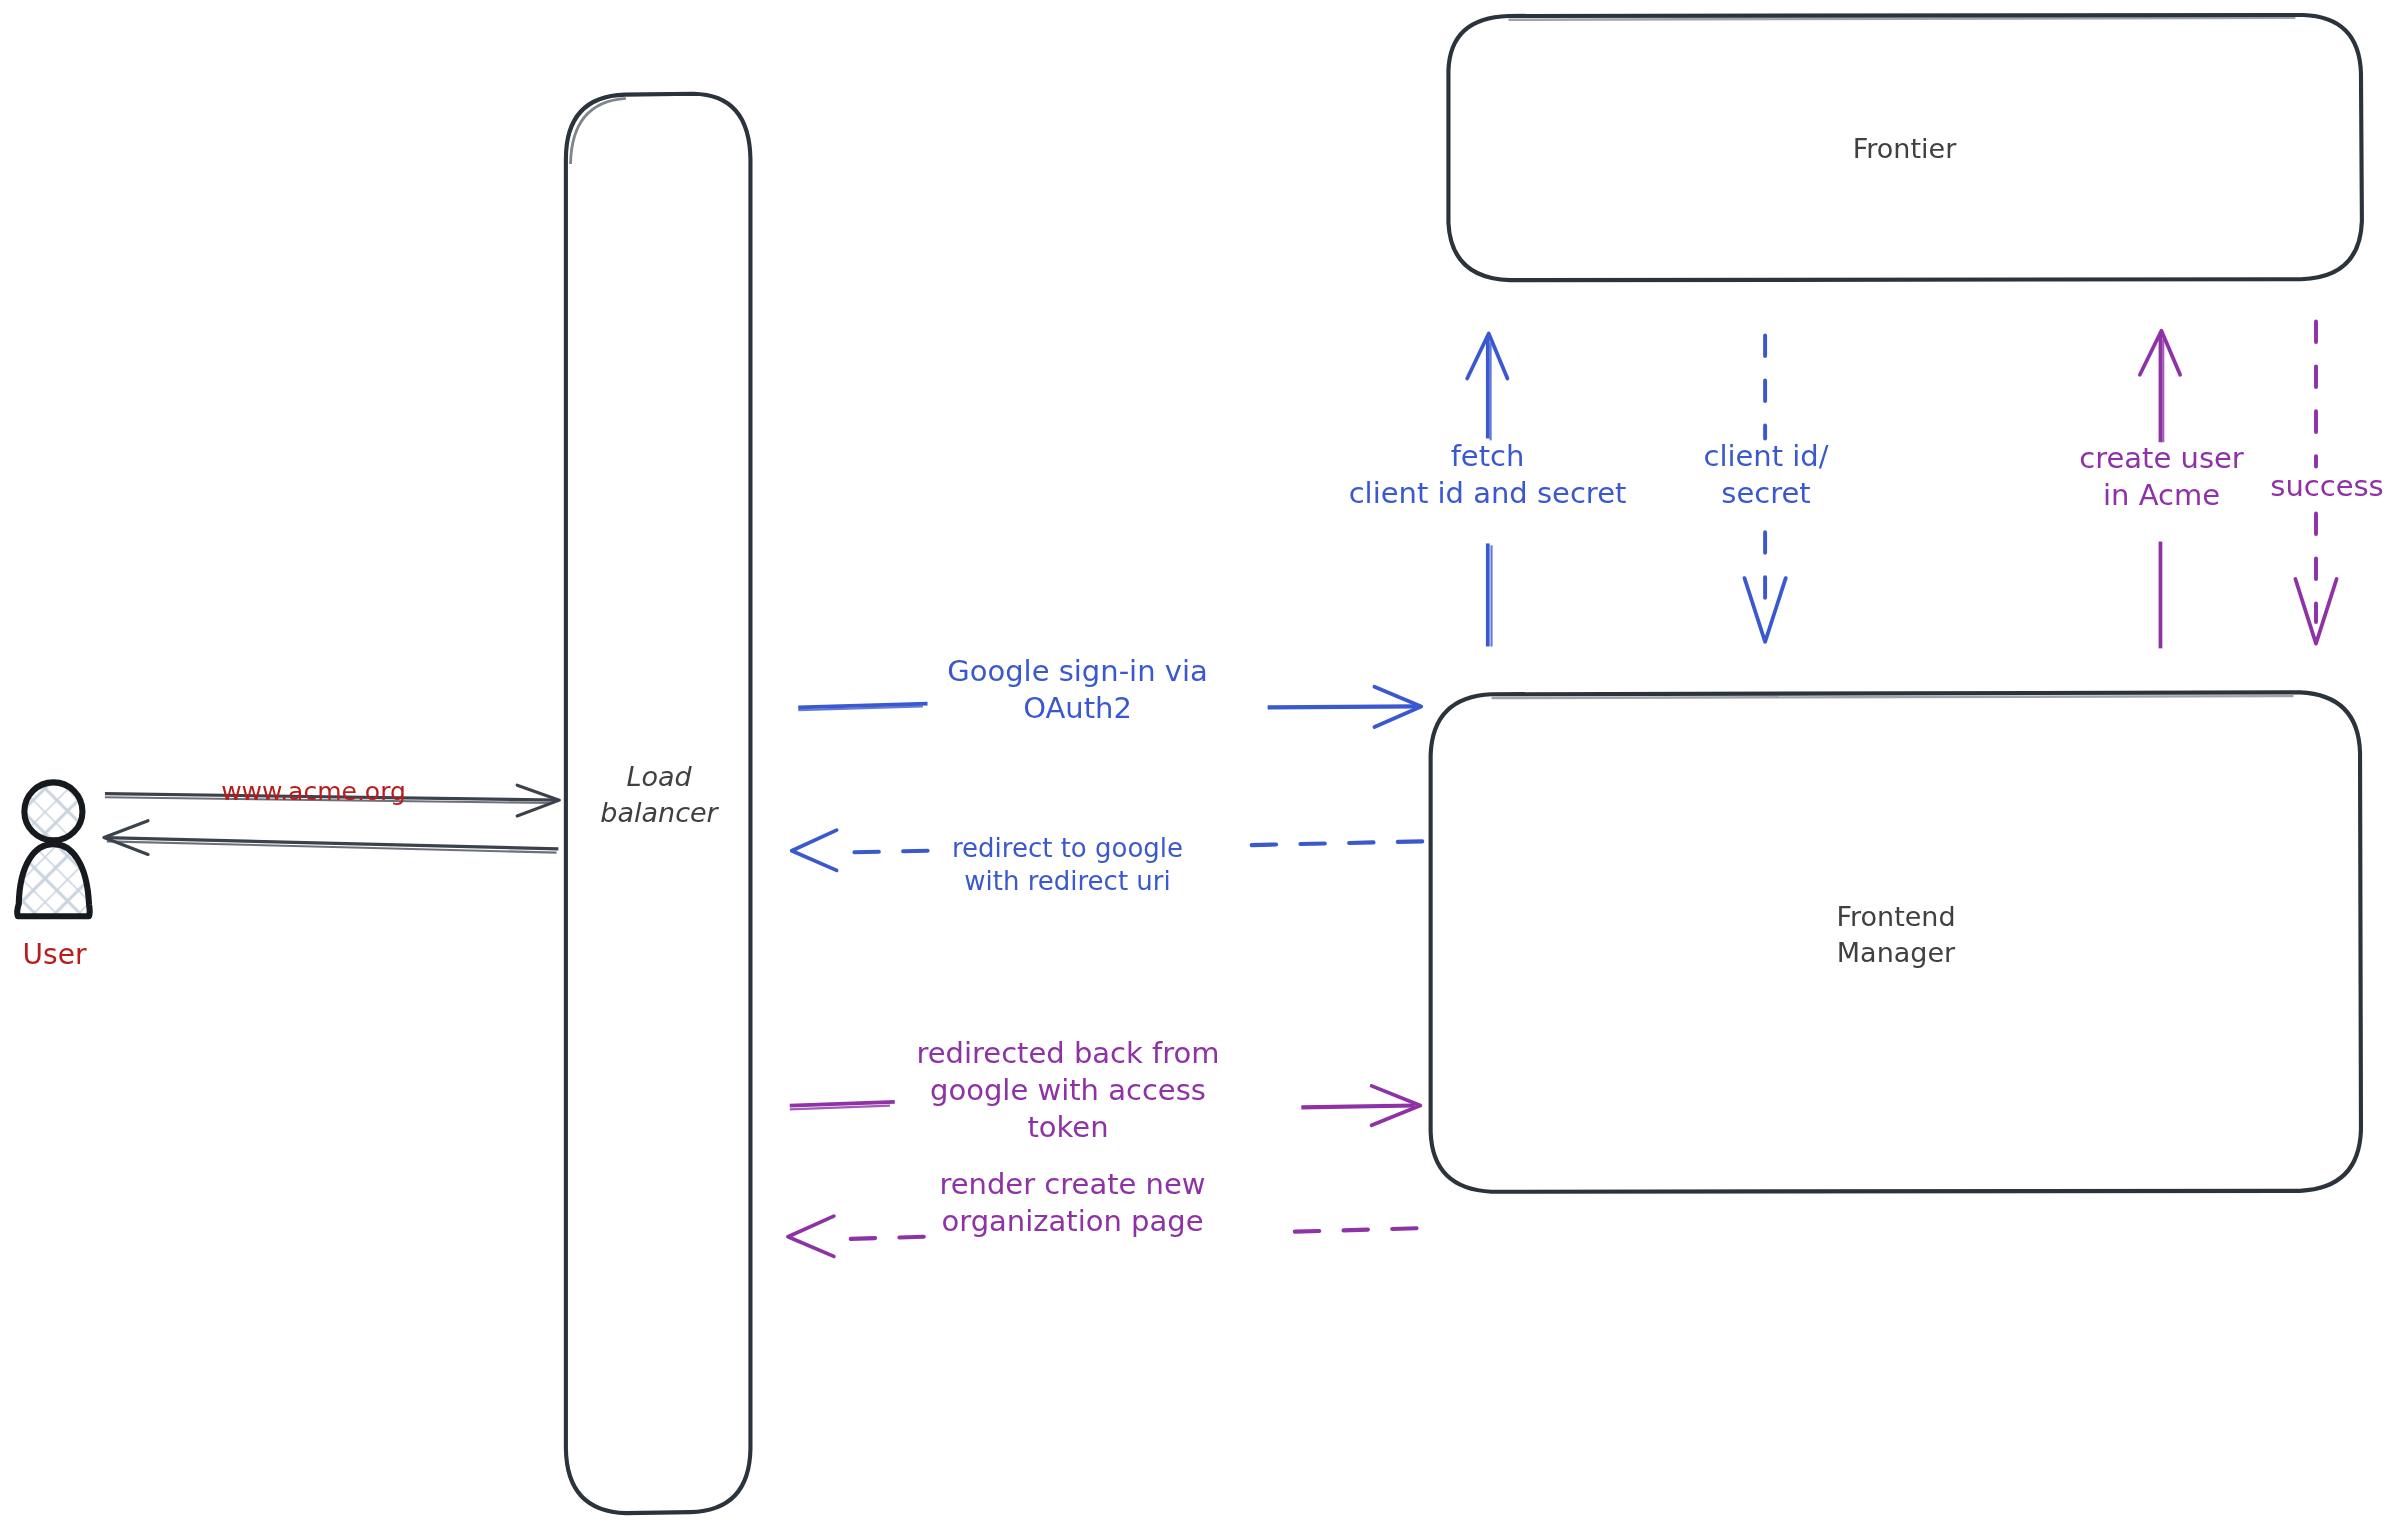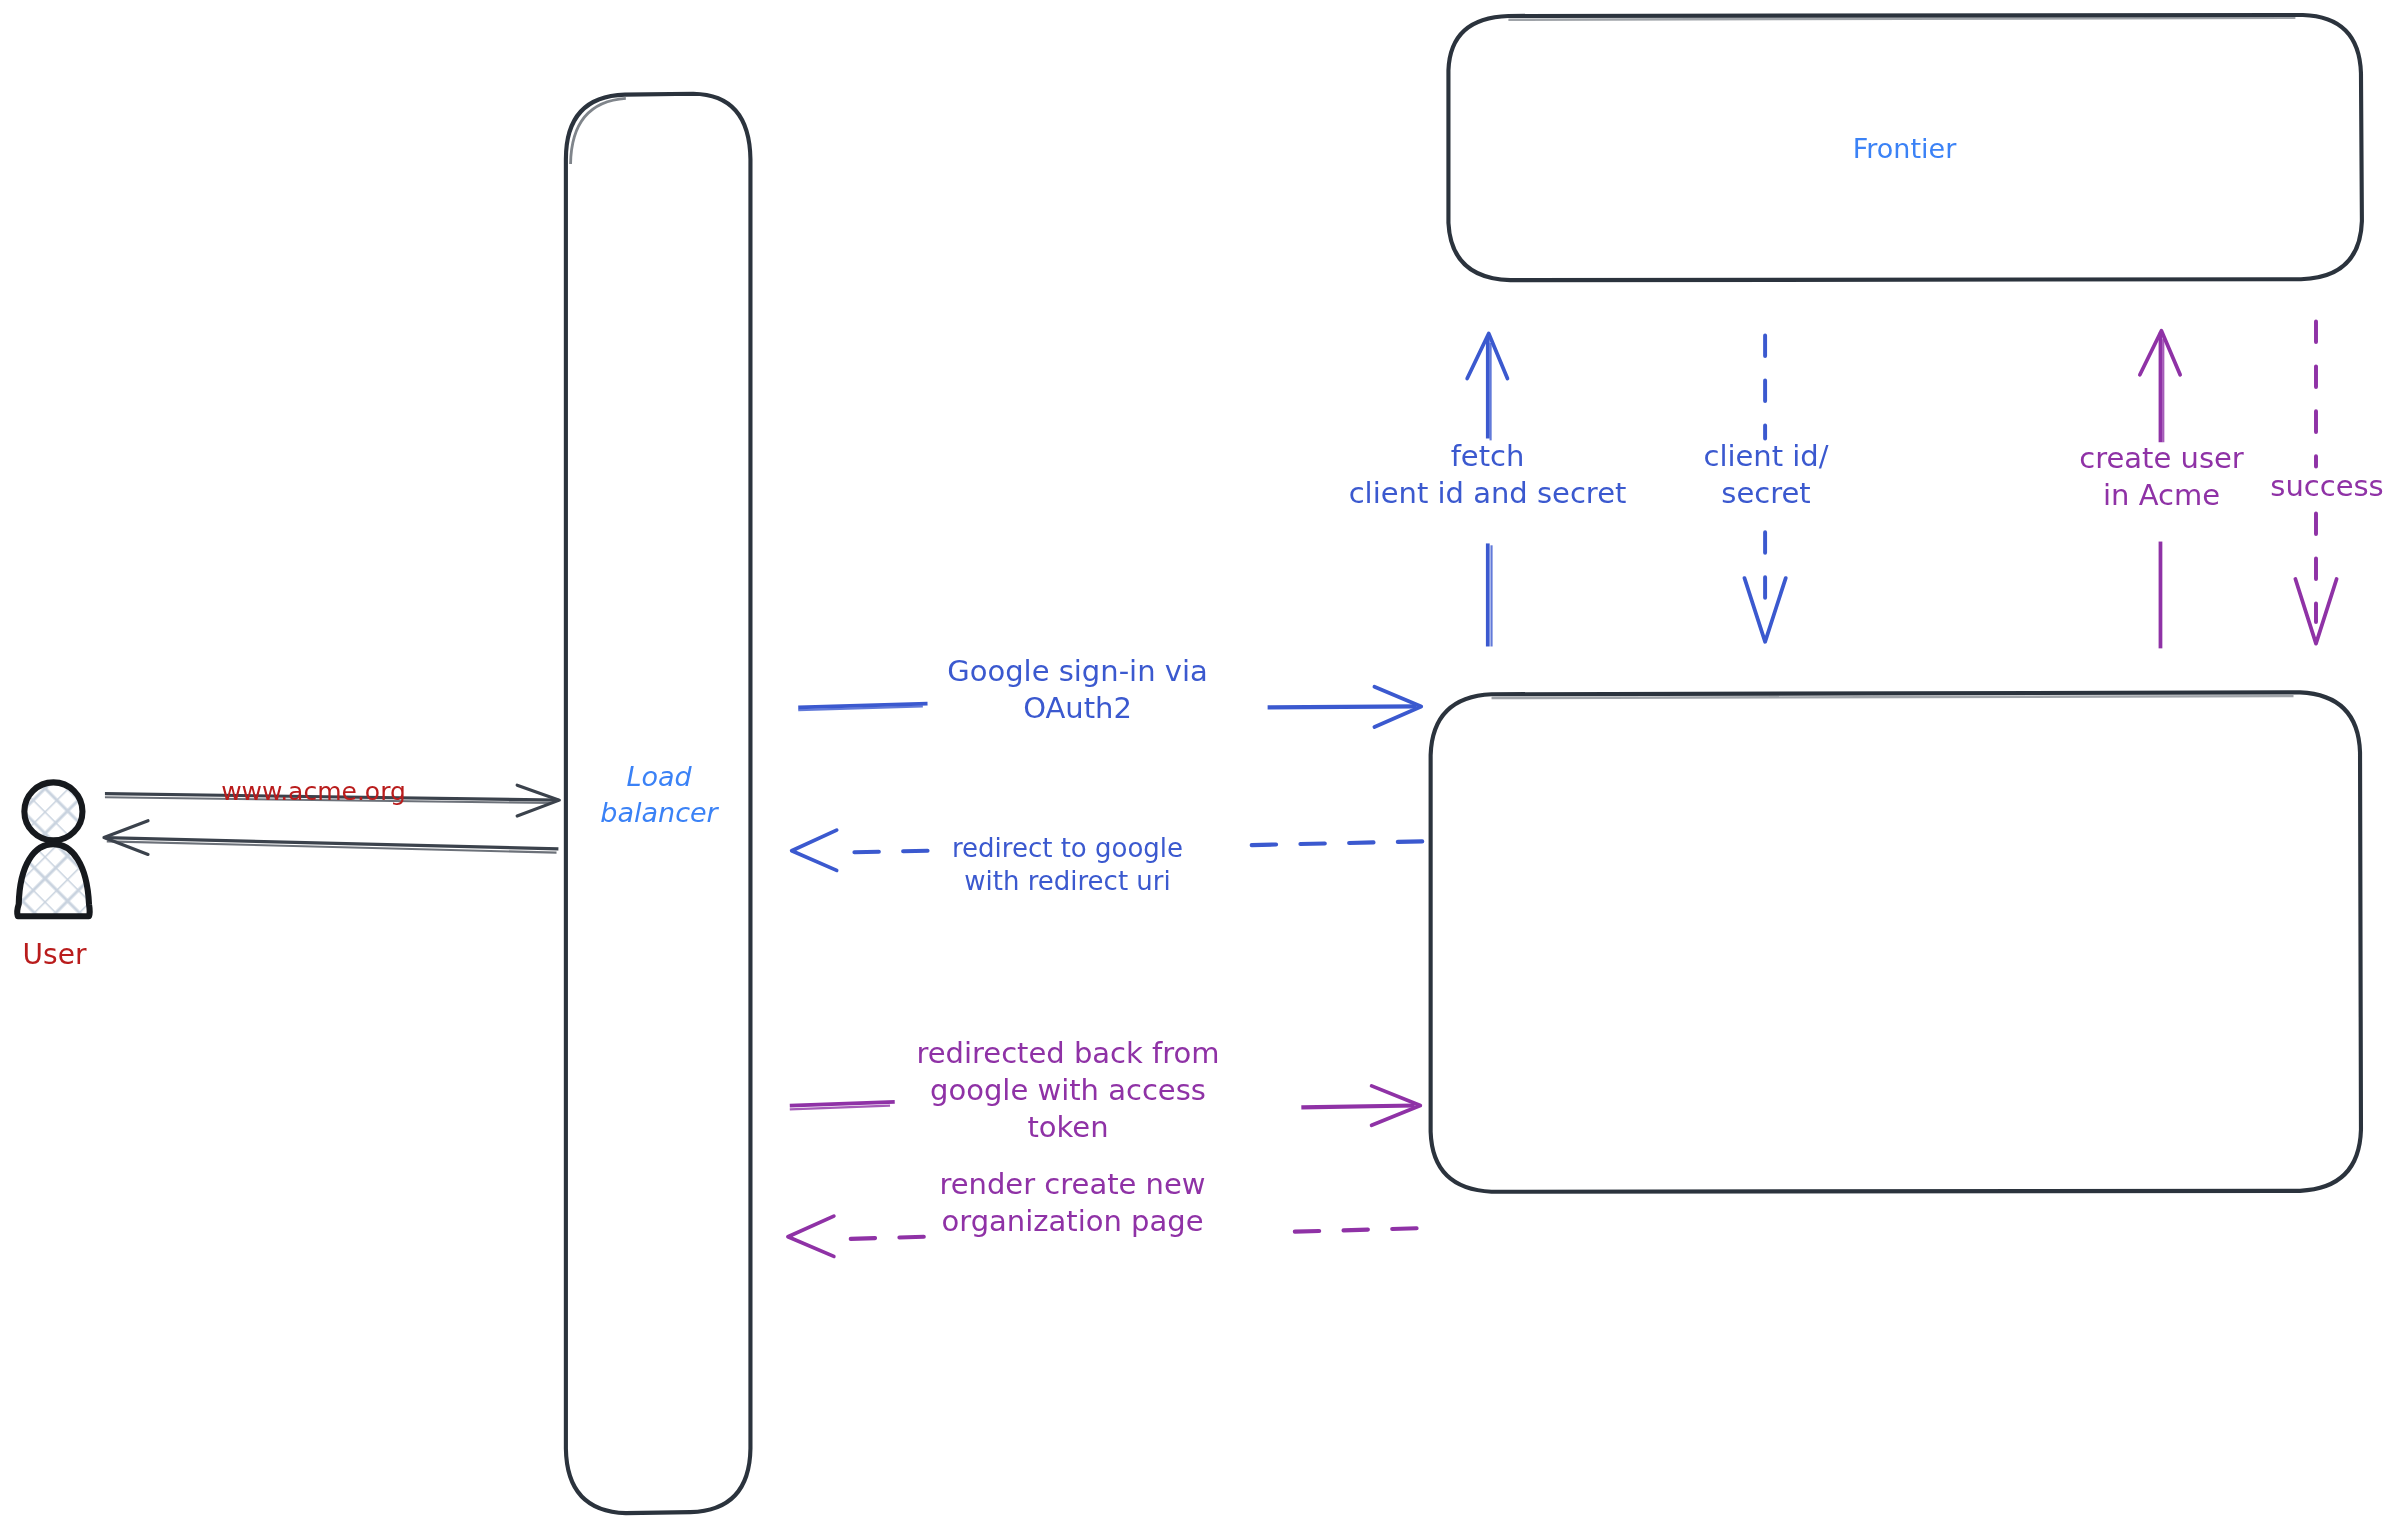--- a/index.html
+++ b/index.html
@@ -22,21 +22,21 @@
     position: absolute;
     left: 0;
     top: 0;
     width: 2405px;
     height: 1530px;
     overflow: visible;
   }
   .node-label {
     position: absolute;
     font-family: "DejaVu Sans", sans-serif;
-    color: #3b82f6;
+    color: #404040;
     text-align: center;
     line-height: 1.32;
     white-space: pre-line;
     pointer-events: none;
   }
   .edge-label {
     position: absolute;
     font-family: "DejaVu Sans", sans-serif;
     text-align: center;
     line-height: 1.28;
@@ -149,20 +149,22 @@
       <path d="M 2472 548 L 2472 664" fill="none" stroke="#8f32a6" stroke-width="4.2" stroke-dasharray="22 26" stroke-linecap="round"></path>
       <path d="M 2450 618 L 2472 687 L 2494 618" fill="none" stroke="#8f32a6" stroke-width="4" stroke-linecap="round" stroke-linejoin="round"></path>
     </g>
   </svg>
 
   <div class="node-label" style="left:566px; top:759px; width:186px; font-size:27px;font-style:italic;">Load
 balancer</div>
 
   <div class="node-label" style="left:1448px; top:131px; width:913px; font-size:27px;">Frontier</div>
 
+  <div class="node-label" style="left:1431px; top:899px; width:930px; font-size:27px;">Frontend
+Manager</div>
 
   <div class="node-label lbl-dark" style="left:0px; top:937px; width:109px; font-size:28px;text-align:center;">User</div>
 
   <div class="edge-label lbl-dark" style="left:159px; top:776px; width:309px; font-size:25px;">www.acme.org</div>
 
   <div class="edge-label lbl-blue" style="left:895px; top:653px; width:365px; font-size:29px;">Google sign-in via
 OAuth2</div>
 
   <div class="edge-label lbl-blue" style="left:885px; top:832px; width:365px; font-size:26px;">redirect to google
 with redirect uri</div>

